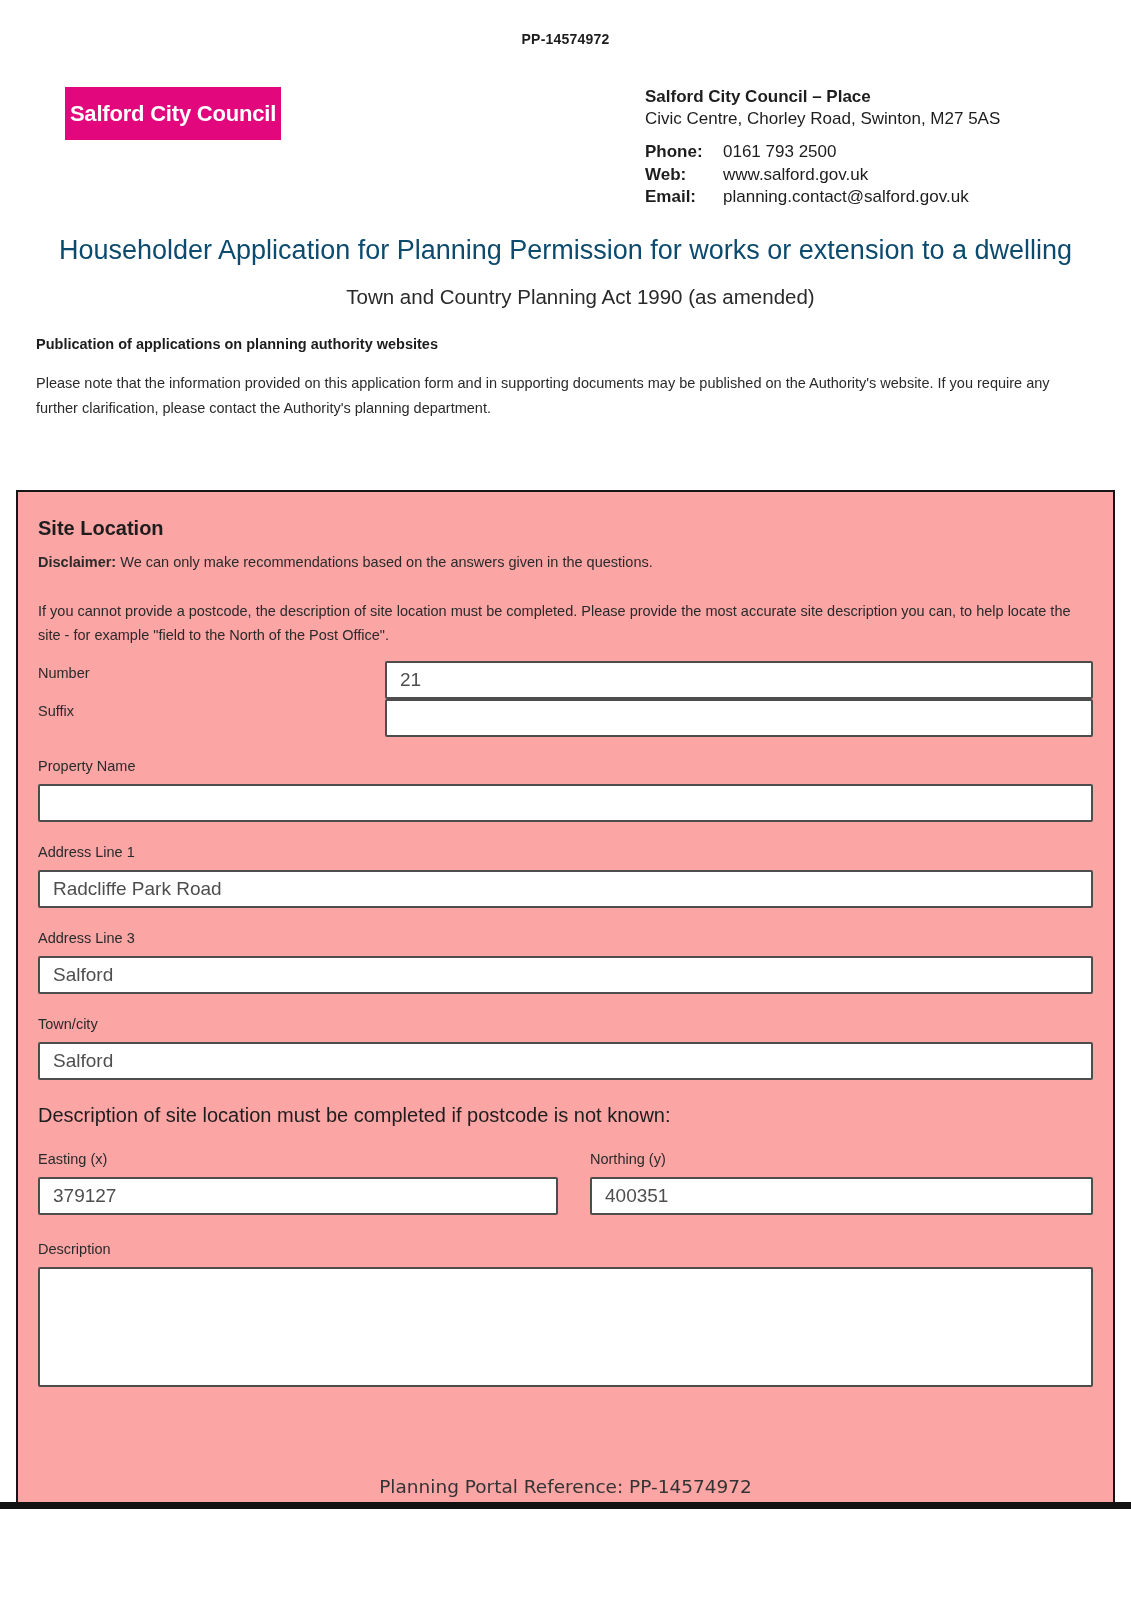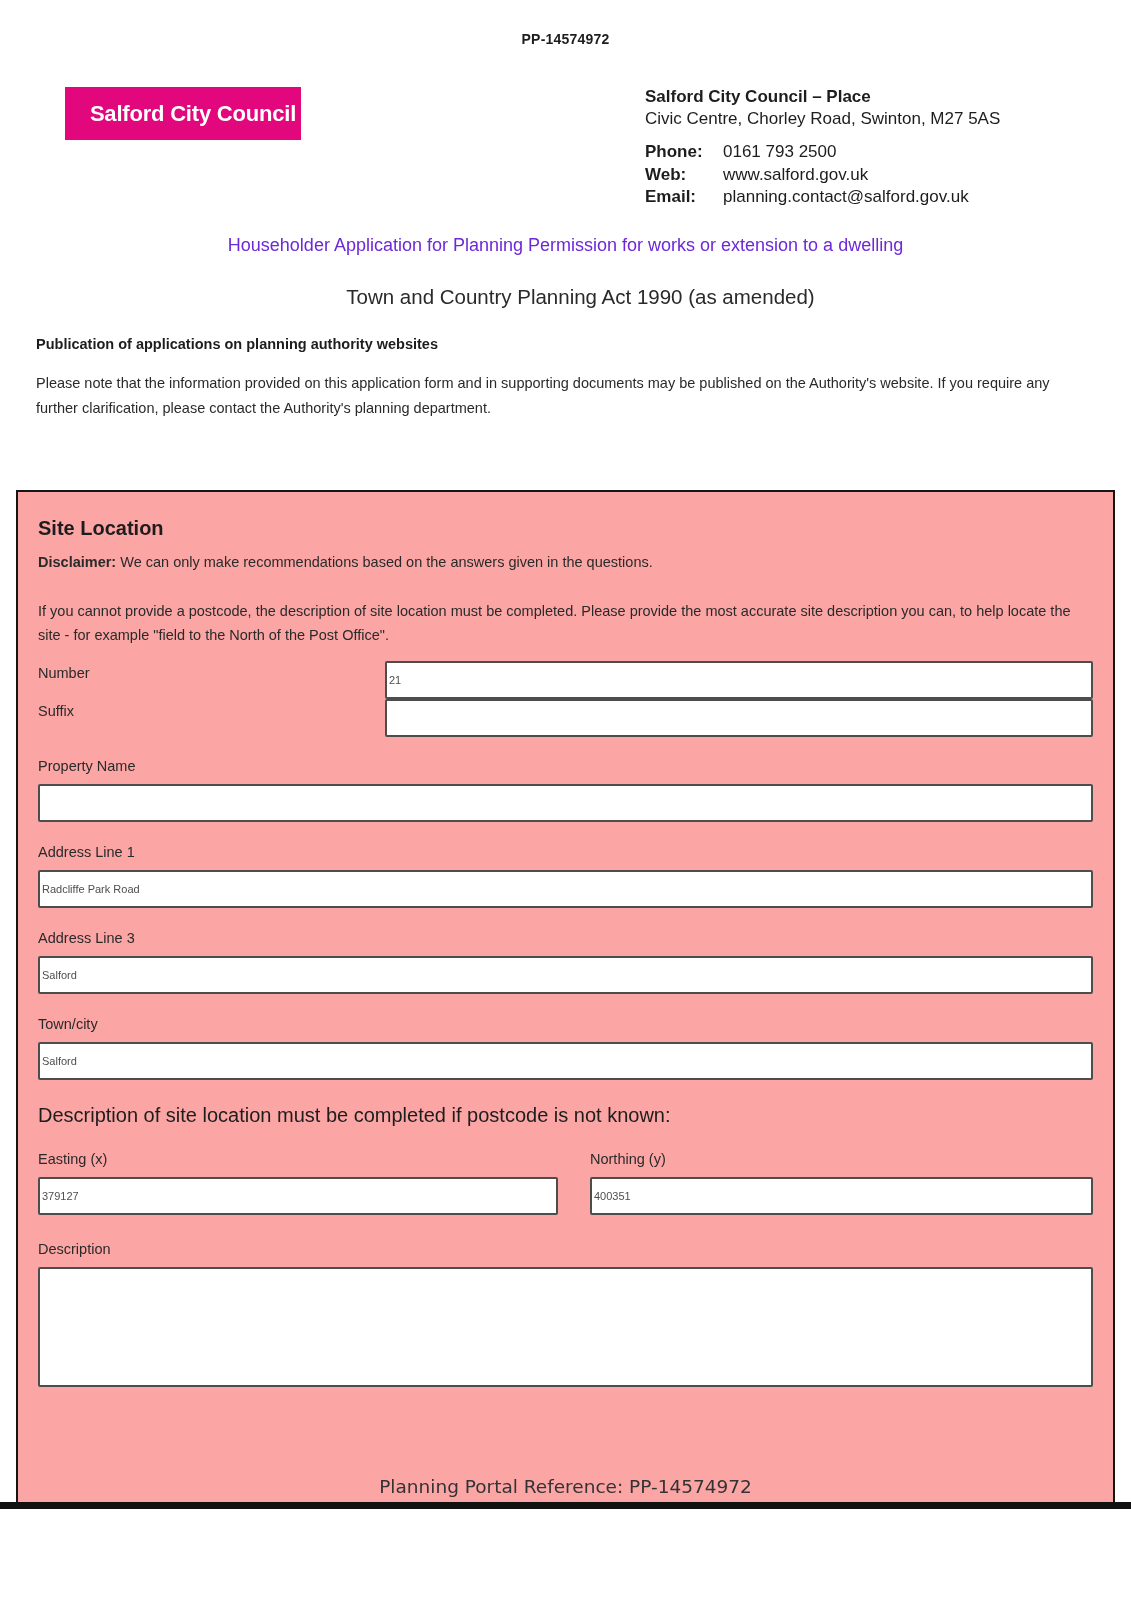--- a/index.html
+++ b/index.html
@@ -13,38 +13,38 @@
   }
   
   .ref-top{
     position:absolute;top:31px;left:0;width:100%;
     text-align:center;font-size:14px;font-weight:bold;color:#1d1d1d;
     letter-spacing:.2px;
   }
   .logo{
     position:absolute;top:87px;left:65px;
     width:216px;height:53px;
-    display:flex;align-items:center;justify-content:center;padding-left:20px;
+    display:flex;align-items:center;justify-content:center;
   }
   .logo-text{
     color:#ffffff;font-size:22px;font-weight:bold;letter-spacing:-0.2px;
     white-space:nowrap;
   }
   .contact{
     position:absolute;top:86px;left:645px;
     font-size:17px;line-height:22px;color:#1d1d1d;
   }
   .contact .org-name{font-weight:bold;}
   .contact-rows{margin-top:11px;}
   .contact-row{display:flex;line-height:22.5px;}
   .contact-row .c-label{font-weight:bold;width:78px;flex:0 0 78px;}
   
   .doc-title{
     position:absolute;top:235px;left:0;width:100%;
-    text-align:center;font-size:18px;color:#6d28d9;
+    text-align:center;font-size:27px;color:#0c4a6e;
   }
   .doc-subtitle{
     position:absolute;top:285px;left:15px;width:100%;
     text-align:center;font-size:20.5px;color:#2a2a2a;
   }
   .pub-heading{
     position:absolute;top:336px;left:36px;
     font-size:14.5px;font-weight:bold;color:#1d1d1d;
   }
   .pub-para{
@@ -86,22 +86,22 @@
   .field .f-label{
     display:block;margin-bottom:9px;
     font-size:14.5px;line-height:17px;color:#2a2a2a;
   }
   input.txt, textarea.txt{
     display:block;width:100%;box-sizing:border-box;
     height:38px;
     border:2px solid #4d4d4d;border-radius:2px;
     background:#fff;
     font-family:"Liberation Sans", sans-serif;
-    font-size:11px;color:#4e4e4e;
-    padding:0 2px;
+    font-size:19px;color:#4e4e4e;
+    padding:0 13px;
     outline:none;
   }
   textarea.txt{height:120px;resize:none;padding-top:9px;}
   .sub-heading{
     margin:10px 0 23px 0;
     font-size:20px;line-height:26px;font-weight:normal;color:#1d1d1d;
   }
   .coord-row{display:flex;margin-bottom:26px;}
   .coord-col-left{flex:0 0 520px;margin-right:32px;}
   .coord-col-right{flex:0 0 503px;}

